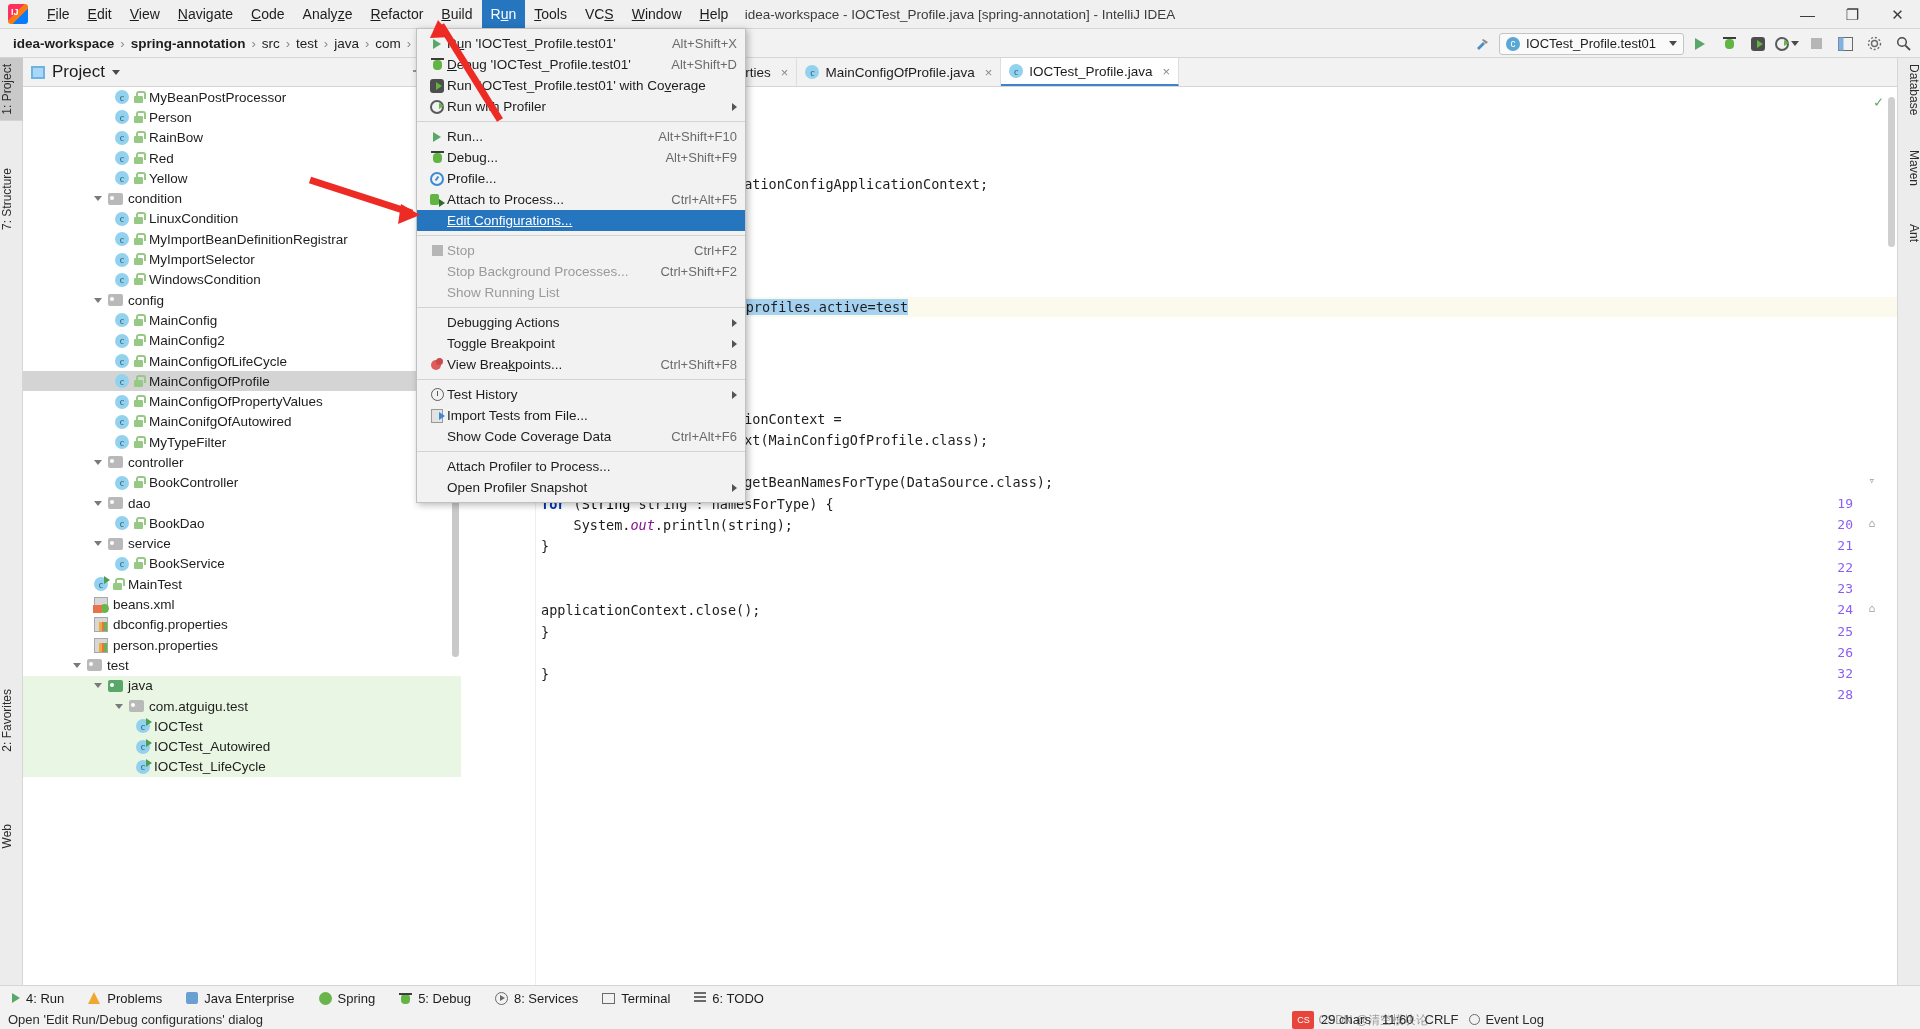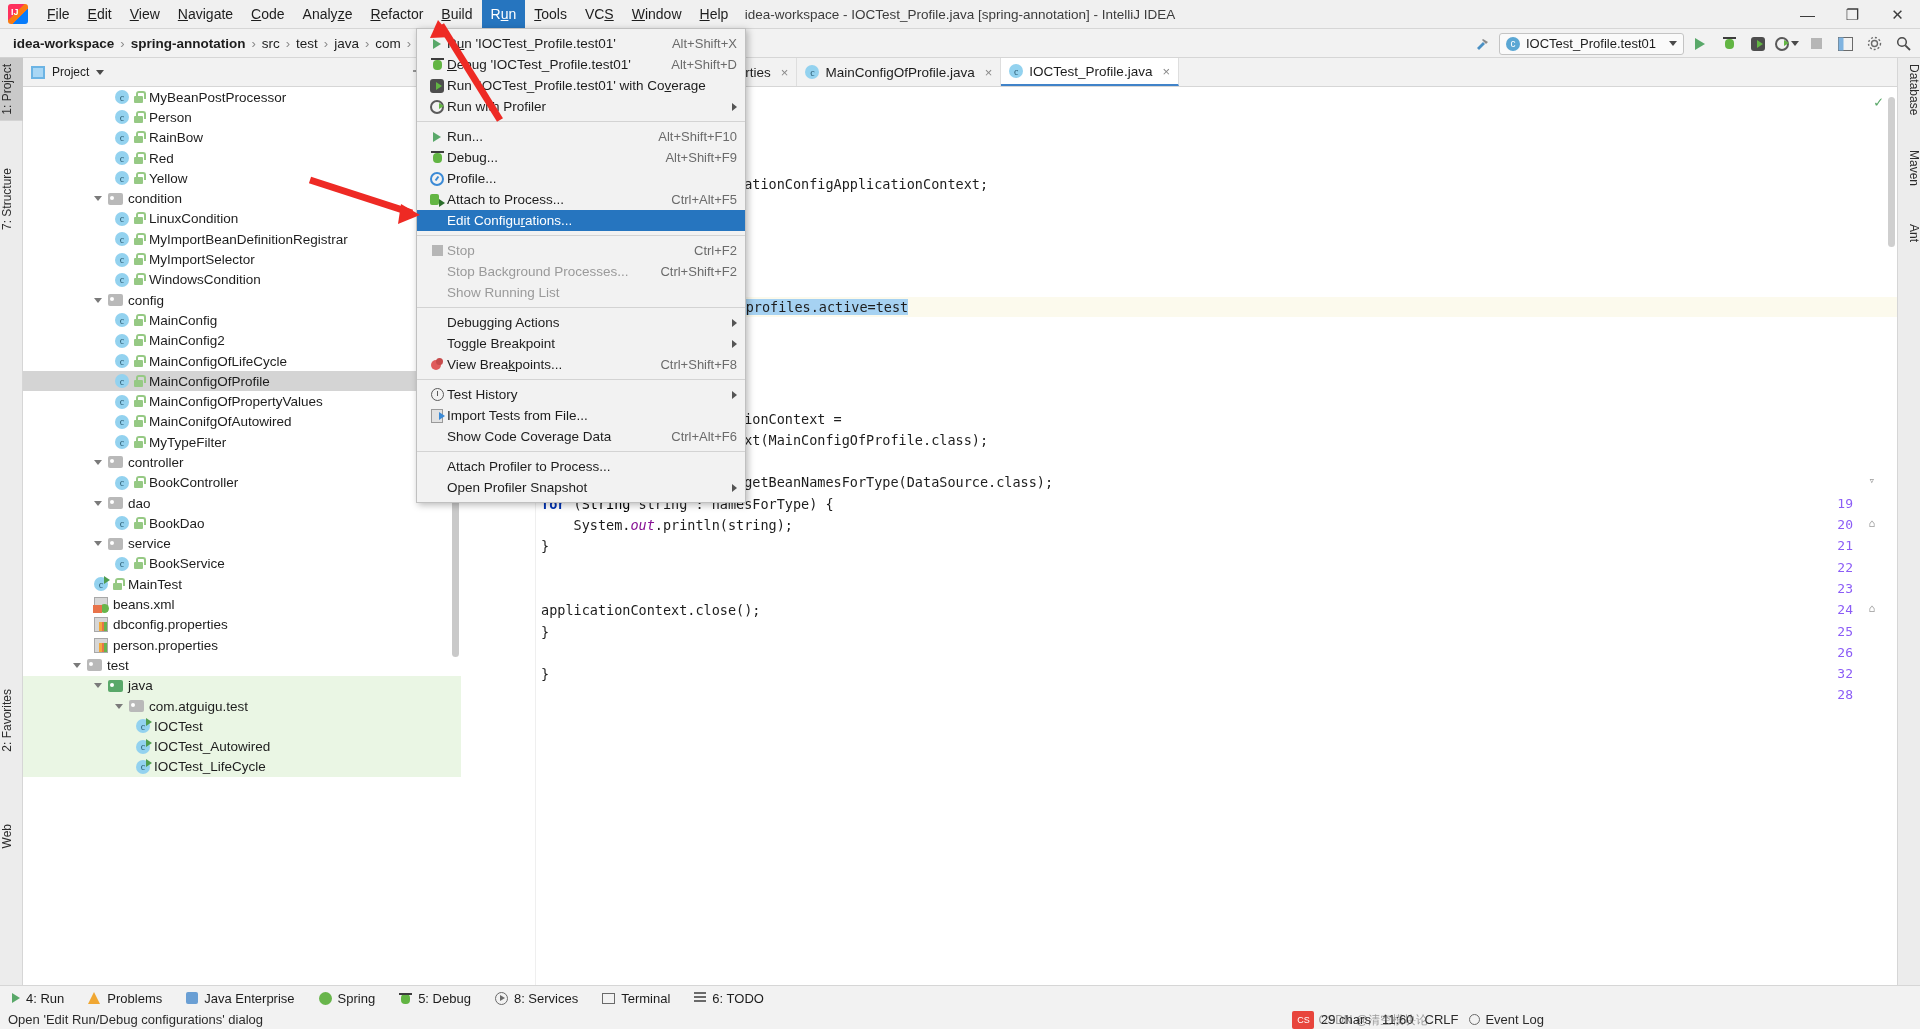--- a/index.html
+++ b/index.html
@@ -78,21 +78,21 @@
   .vtab.sel { background:#c9c9c9; }
   .vtab.rl { transform:rotate(180deg); }
 
   
   .tool-header {
     position:absolute; left:23px; top:58px; width:438px; height:29px;
     background:#f2f2f2; border-bottom:1px solid #d6d6d6;
     display:flex;align-items:center; padding-left:8px;
   }
   .proj-ico{width:14px;height:13px;border:2px solid #6cb4e4;background:#a9d7f5;margin-right:7px;}
-  .tool-header .lbl{font-size:12px;}
+  .tool-header .lbl{font-size:17px;}
   .caret{width:0;height:0;border-top:5px solid #4a4a4a;border-left:4px solid transparent;border-right:4px solid transparent;margin-left:7px;}
   .tool-header .ricons{position:absolute;right:6px;display:flex;gap:10px;align-items:center;}
 
   .tree {
     position:absolute; left:23px; top:87px; width:438px; bottom:38px;
     background:#fff; overflow:hidden; font-size:13.5px;
   }
   .trow { height:20.3px; display:flex; align-items:center; white-space:nowrap; padding-left:0; }
   .trow.sel { background:#d4d4d4; }
   .trow.green { background:#eaf6e4; }
@@ -153,21 +153,21 @@
   .editor-scroll{position:absolute;right:2px;top:10px;width:7px;height:150px;background:#cfcfcf;border-radius:4px;}
   .check-ok{position:absolute;right:14px;top:6px;color:#59a869;font-size:15px;}
 
   
   .menu {
     position:absolute; left:416px; top:28px; width:330px;
     background:#f2f2f2; border:1px solid #c0c0c0; box-shadow:2px 2px 7px rgba(0,0,0,.28);
     padding:4px 0; z-index:50;
   }
   .mrow { height:21px; display:flex; align-items:center; padding:0 8px 0 10px; font-size:13.5px; color:#1d1d1d; position:relative;}
-  .mrow.hl { background:#2675bf; color:#fff; }
+  .mrow.hl { background:#2675bf; color:#fff;text-decoration:underline; }
   .mrow.dis { color:#9a9a9a; }
   .mrow .mico { width:20px; flex:none; display:flex;align-items:center;justify-content:center;}
   .mrow .mtxt { flex:1; white-space:nowrap; }
   .mrow .mtxt u{text-decoration:underline;}
   .mrow .msc { color:#6b6b6b; font-size:13px; margin-left:14px; white-space:nowrap;}
   .mrow .marrow{width:0;height:0;border-left:5px solid #555;border-top:4px solid transparent;border-bottom:4px solid transparent;margin-left:12px;}
   .msep { height:1px; background:#d3d3d3; margin:4px 0; }
   .bug{width:13px;height:13px;position:relative;}
   .bug::before{content:"";position:absolute;left:2px;top:2px;width:9px;height:10px;background:#62b543;border-radius:4px;}
   .bug::after{content:"";position:absolute;left:0;top:0;width:13px;height:2px;background:#3d3d3d;}

